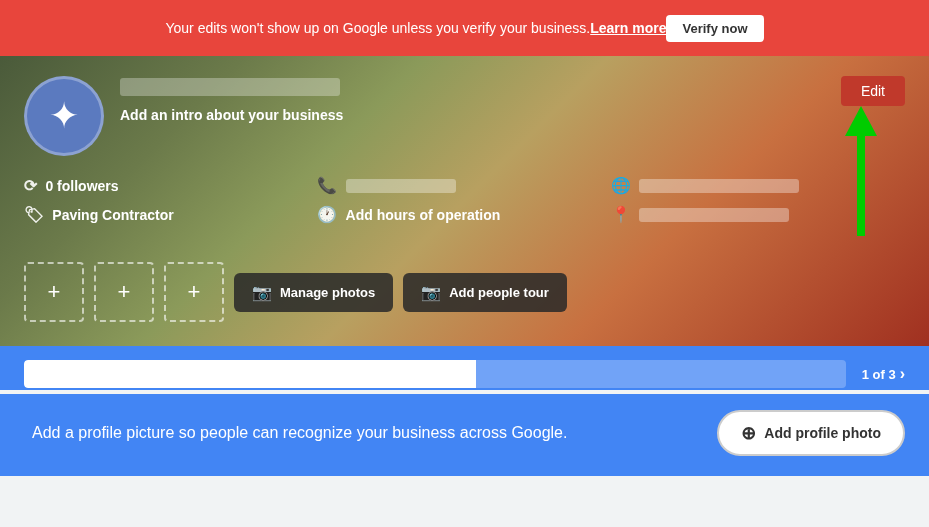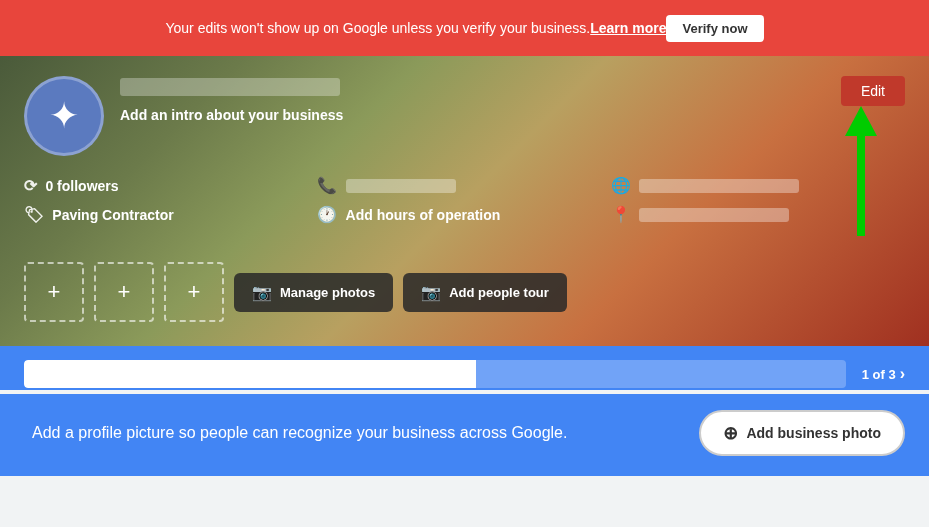--- a/index.html
+++ b/index.html
@@ -395,15 +395,15 @@
       <span>1 of 3</span>
       <span class="chevron-right">›</span>
     </div>
   </div>
 </div>
 
 <div class="suggestion-section">
   <p class="suggestion-text">Add a profile picture so people can recognize your business across Google.</p>
   <button class="add-photo-btn">
     <span class="add-photo-btn-icon">⊕</span>
-    <span>Add business photo</span>
+    <span>Add profile photo</span>
   </button>
 </div>
 
 </body></html>

